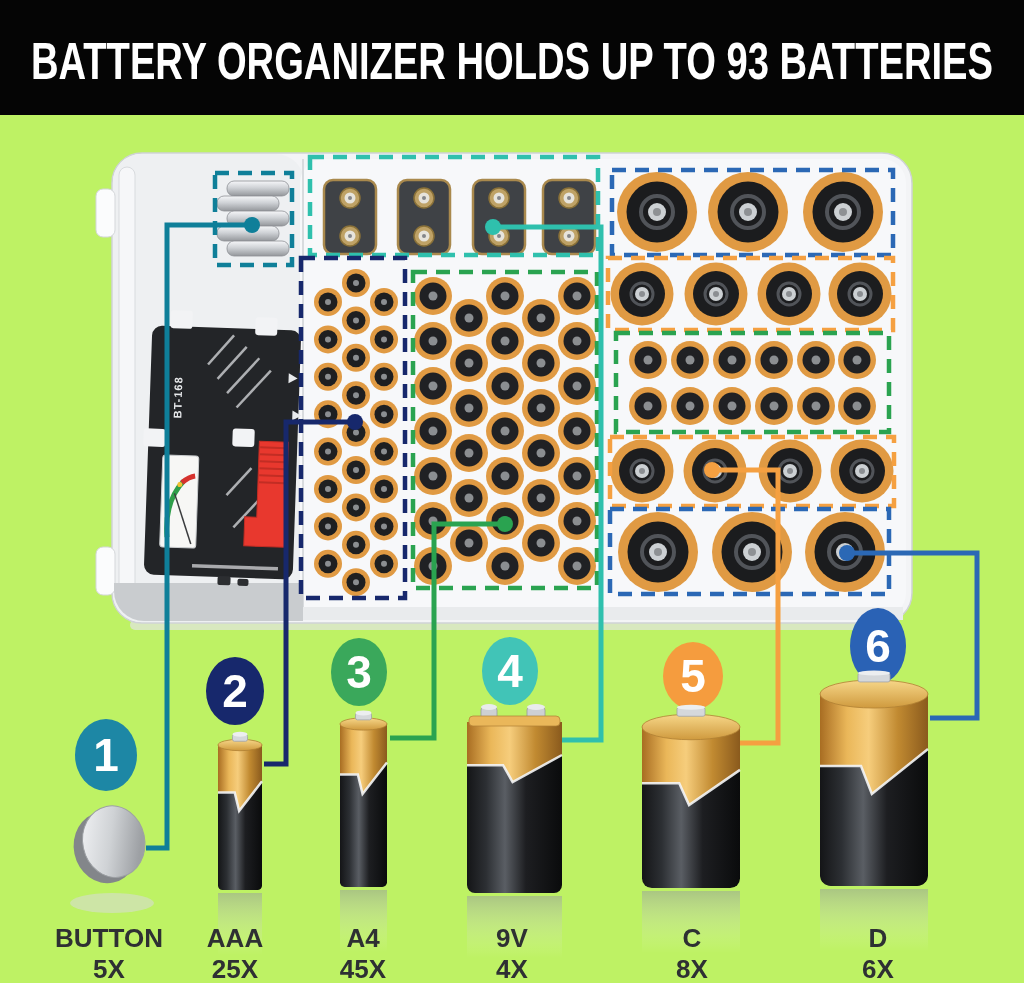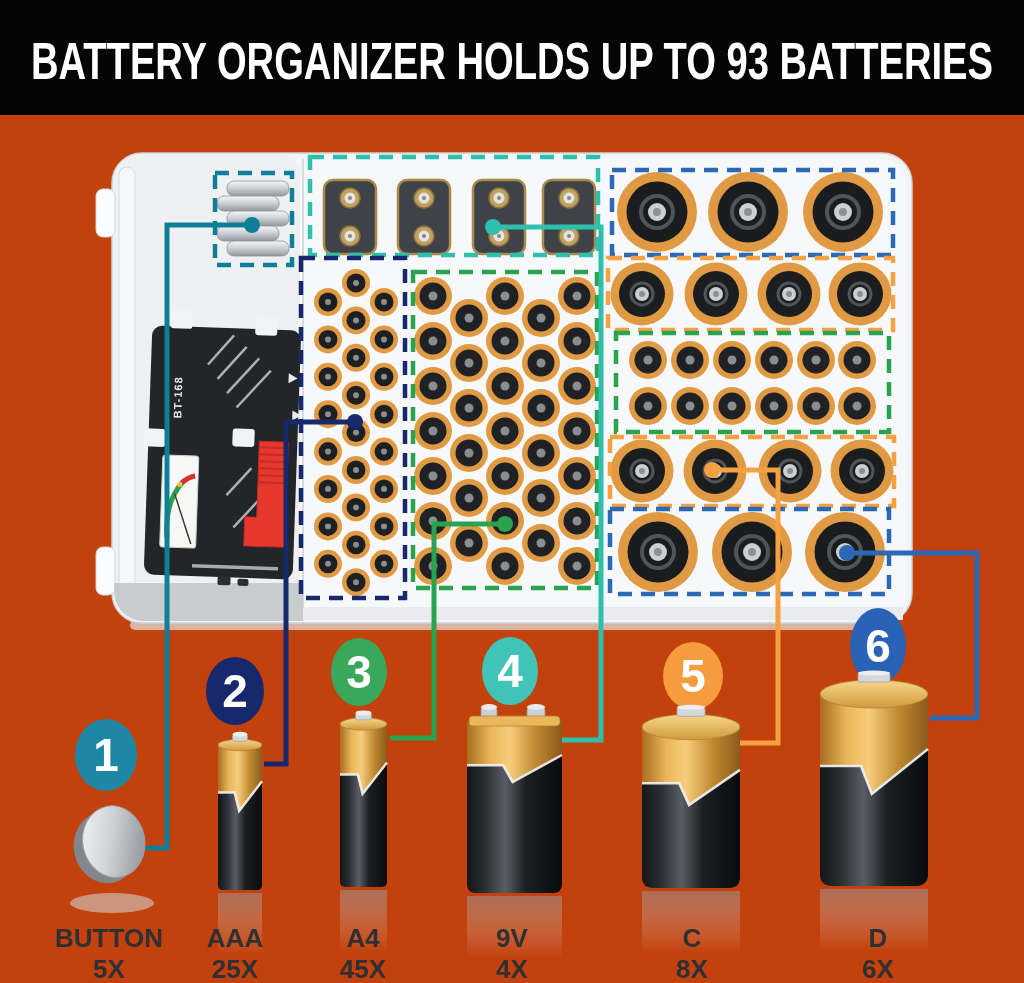--- a/index.html
+++ b/index.html
@@ -1,16 +1,16 @@
 <!DOCTYPE html>
 <html><head>
 <meta charset="utf-8">
 <style>
   html,body{margin:0;padding:0;background:#ffffff;}
-  .stage{position:relative;width:1024px;height:983px;background:#c2410c;overflow:hidden;
+  .stage{position:relative;width:1024px;height:983px;background:#bef264;overflow:hidden;
          font-family:"Liberation Sans", sans-serif;}
   .banner{width:1024px;height:115px;display:block;}
   .banner-text{fill:#ffffff;font-family:"Liberation Sans", sans-serif;font-weight:bold;font-size:52px;}
   #scene{display:block;}
   .badge-num{fill:#ffffff;font-family:"Liberation Sans", sans-serif;font-weight:bold;font-size:46px;text-anchor:middle;}
   .lbl{fill:#2e3033;font-family:"Liberation Sans", sans-serif;font-weight:bold;font-size:26px;text-anchor:middle;}
   .tester-label{fill:#e8eaec;font-family:"Liberation Sans", sans-serif;font-size:11px;font-weight:bold;letter-spacing:1px;}
 </style>
 </head>
 <body>

